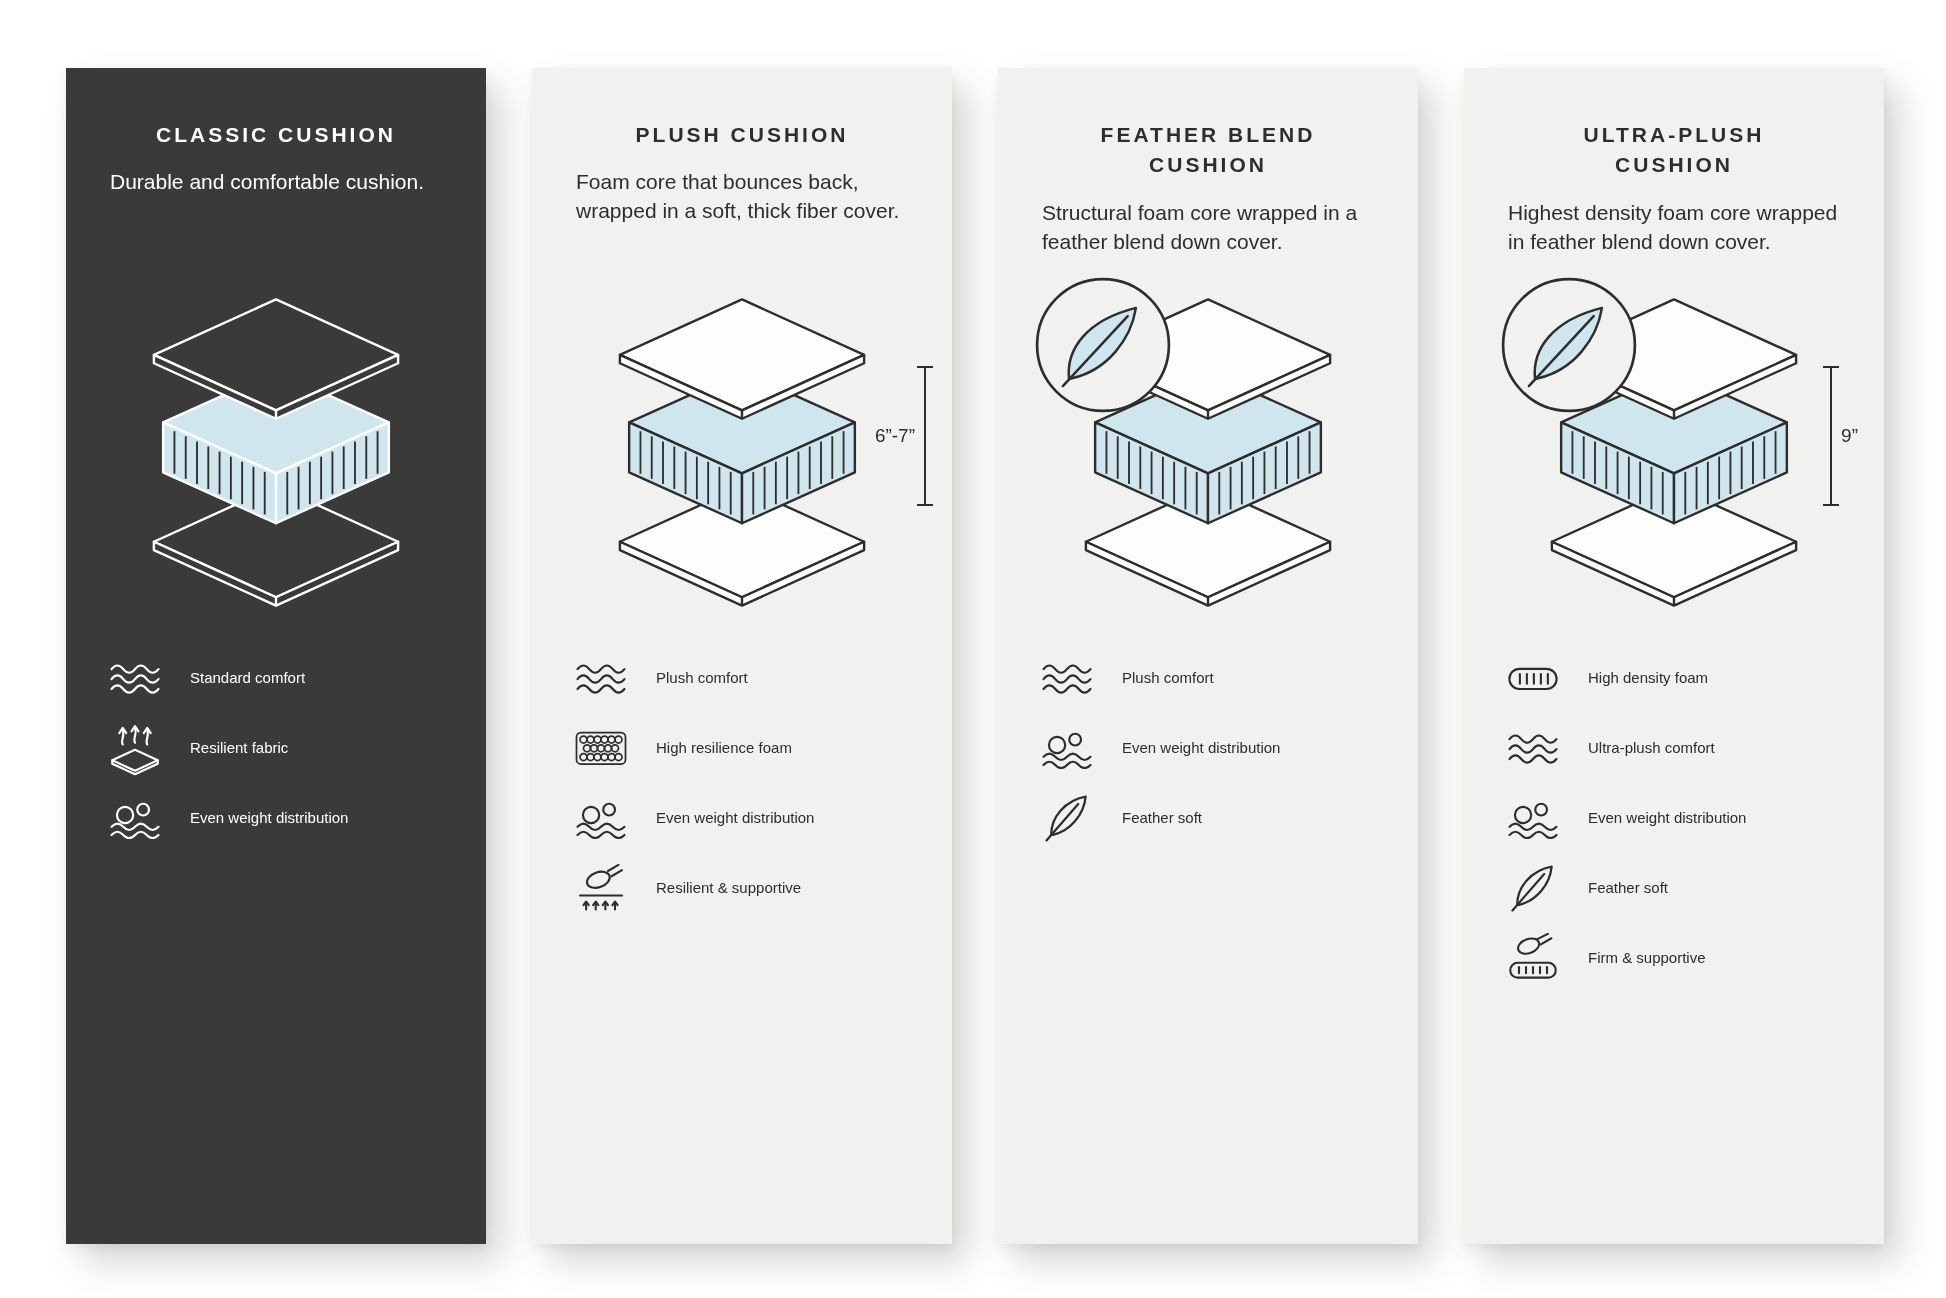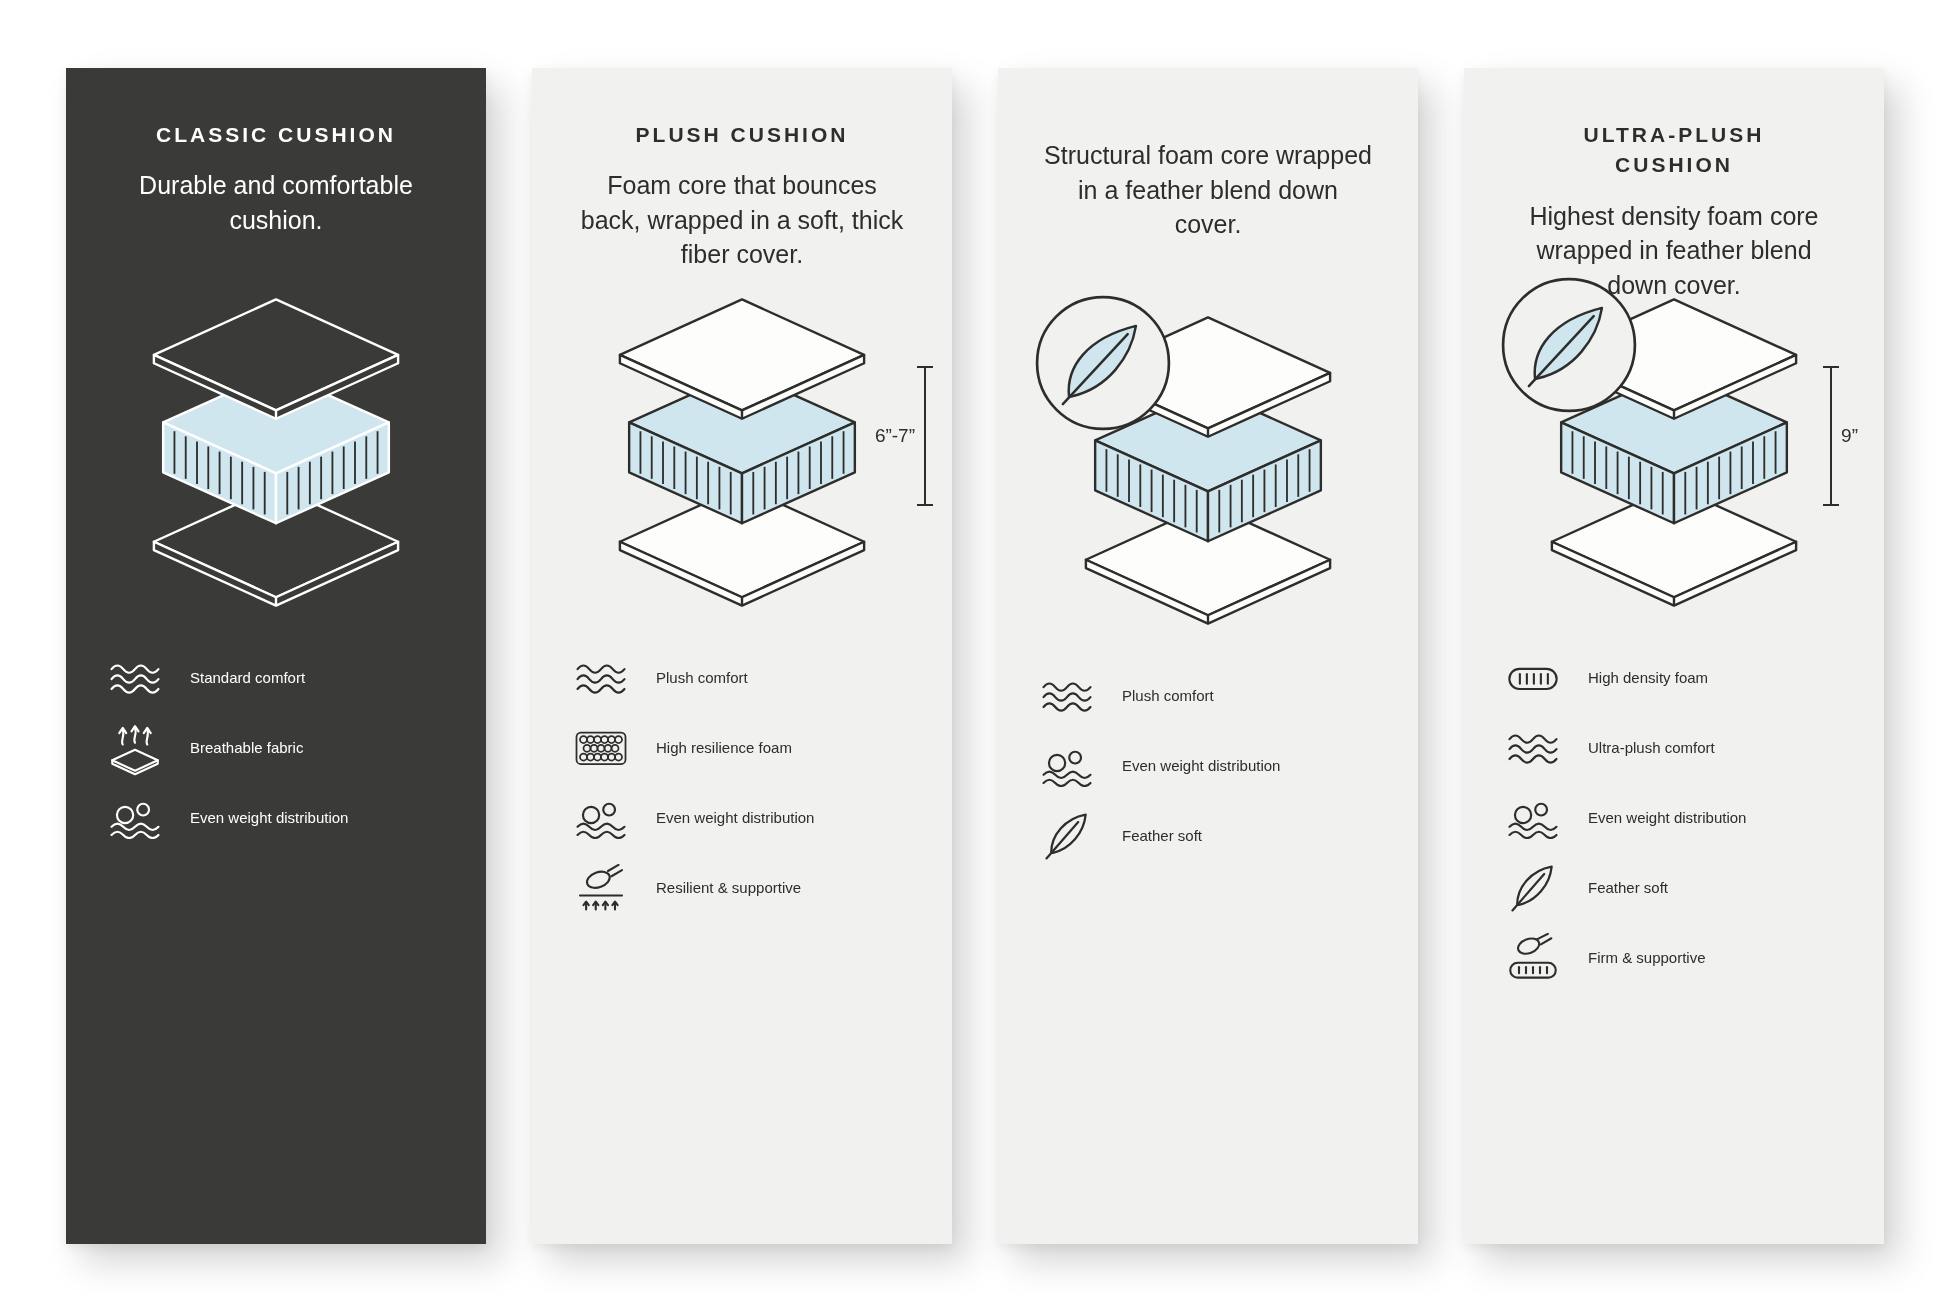--- a/index.html
+++ b/index.html
@@ -16,22 +16,22 @@
     box-shadow:16px 18px 34px rgba(0,0,0,.17), 0 4px 10px rgba(0,0,0,.06);
     padding:52px 0 10px;
   }
   .panel.dark{--ink:#ffffff;--panel-bg:#3a3a38;--cover-fill:#3a3a38}
   .panel-head{height:172px}
   .title{
     margin:0 auto;max-width:300px;text-align:center;
     font-size:21px;font-weight:700;letter-spacing:3px;line-height:1.45;
   }
   .desc{
-    margin:18px auto 0;max-width:332px;text-align:center;
-    font-size:25px;line-height:1.38;
+    margin:18px auto 0;max-width:332px;
+    font-size:21px;line-height:1.38;
   }
   .illus{position:relative;width:320px;height:330px;margin:0 auto}
   .cushion{position:absolute;left:12px;top:0;width:296px;height:auto;overflow:visible}
   .badge{position:absolute;left:-14px;top:-16px;width:138px;height:auto}
   .dim{position:absolute;top:74px;display:flex;align-items:center;gap:9px;font-size:19px}
   .dim.at-right{right:-24px}
   .dim-line{display:block;width:2px;height:140px;background:currentColor;position:relative}
   .dim-line::before,.dim-line::after{content:"";position:absolute;left:-7px;width:16px;height:2px;background:currentColor}
   .dim-line::before{top:0}
   .dim-line::after{bottom:0}
@@ -215,21 +215,21 @@
             </svg>
           </span>
         <span class="f-label">Standard comfort</span>
       </div>
       <div class="feature">
         <span class="f-icon">
             <svg viewBox="0 0 64 64">
               <use href="#i-breathable"></use>
             </svg>
           </span>
-        <span class="f-label">Breathable fabric</span>
+        <span class="f-label">Resilient fabric</span>
       </div>
       <div class="feature">
         <span class="f-icon">
             <svg viewBox="0 0 62 46">
               <use href="#i-weight"></use>
             </svg>
           </span>
         <span class="f-label">Even weight distribution</span>
       </div>
     </div>
@@ -280,20 +280,21 @@
               <use href="#i-hand"></use>
             </svg>
           </span>
         <span class="f-label">Resilient &amp; supportive</span>
       </div>
     </div>
   </section>
 
   <section class="panel">
     <header class="panel-head">
+      <h2 class="title">FEATHER BLEND CUSHION</h2>
       <p class="desc">Structural foam core wrapped in a feather blend down cover.</p>
     </header>
     <div class="illus">
       <svg class="cushion" viewBox="0 0 320 348">
           <use href="#cushion-g"></use>
         </svg>
       <svg class="badge" viewBox="0 0 134 134">
           <use href="#feather-badge-g"></use>
         </svg>
     </div>

